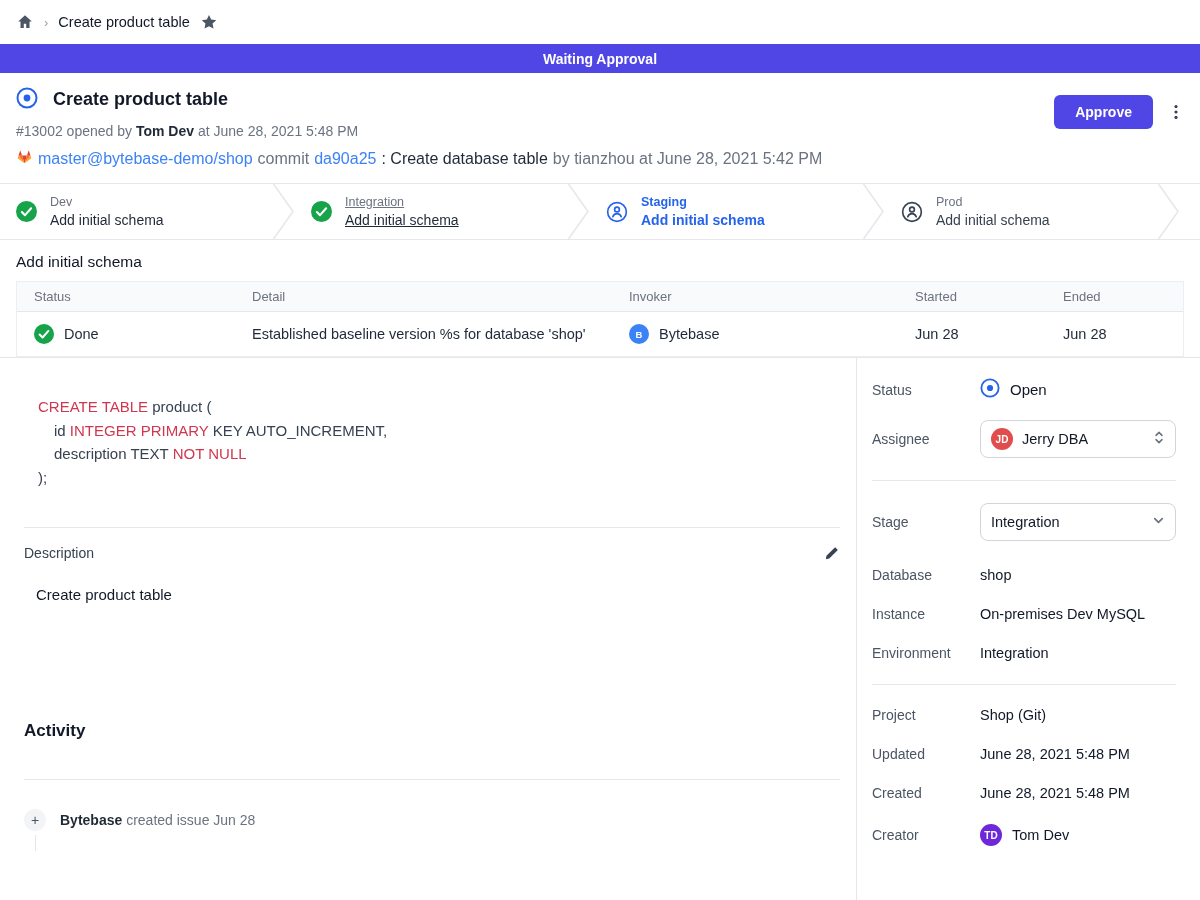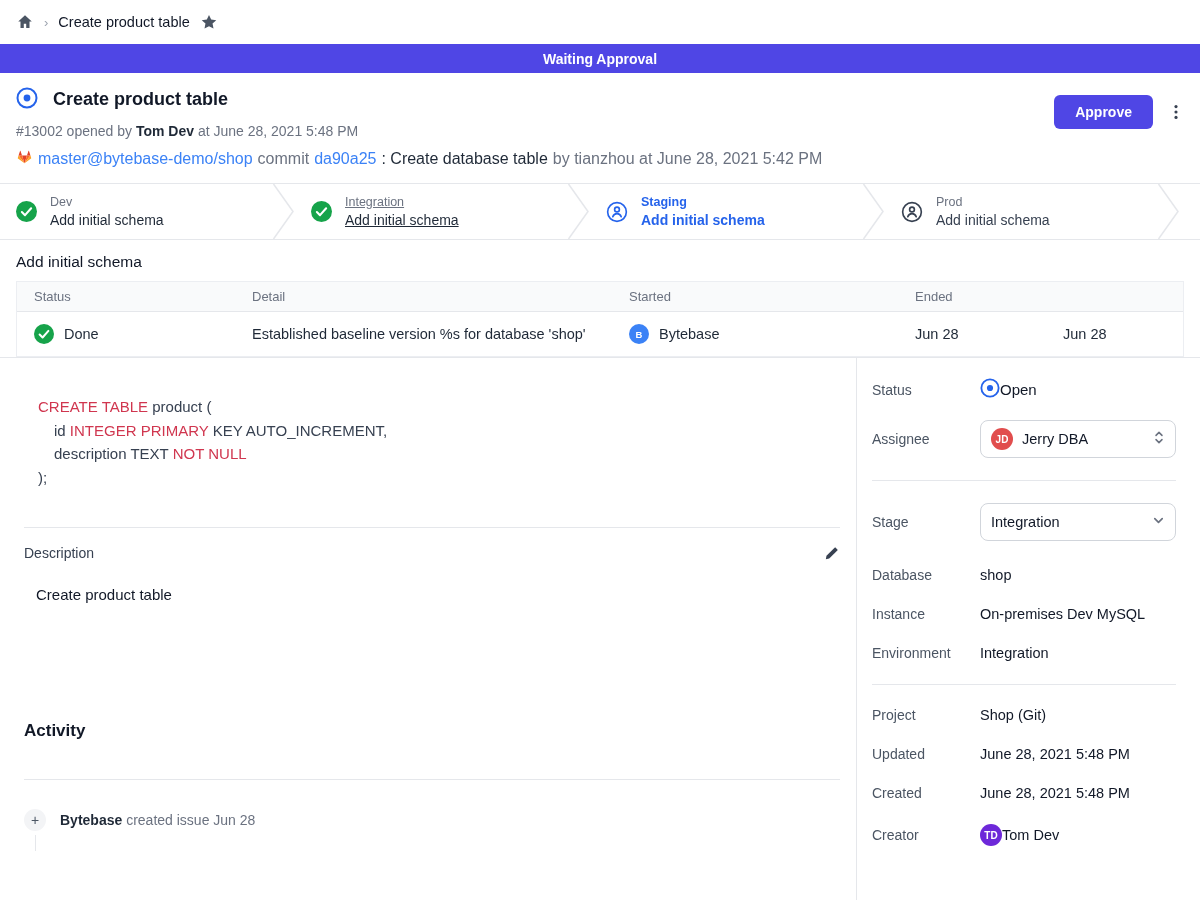--- a/index.html
+++ b/index.html
@@ -81,21 +81,21 @@
   .activity-item { display:flex; align-items:center; gap:14px; }
   .act-badge { width:22px; height:22px; border-radius:50%; background:#f3f4f6; color:#4b5563;
                display:flex; align-items:center; justify-content:center; font-size:14px; flex:0 0 auto; }
   .act-text { font-size:14px; color:#6b7280; }
   .act-text .actor { color:#1f2937; font-weight:700; }
   .timeline-connector { width:1px; height:16px; background:#e5e7eb; margin:4px 0 0 11px; }
 
   
   .side-row { display:grid; grid-template-columns:108px 1fr; align-items:center; margin-bottom:21px; }
   .side-label { font-size:14px; color:#4b5563; }
-  .side-value { font-size:14.5px; color:#111827; font-weight:500; display:flex; align-items:center; }
+  .side-value { font-size:14.5px; color:#111827; font-weight:500; display:flex; align-items:center; gap:10px; }
   .side-col .h-divider { margin:22px 0; }
   .select-box { width:196px; height:38px; border:1px solid #d1d5db; border-radius:8px; background:#fff;
                 display:flex; align-items:center; gap:9px; padding:16px 10px; cursor:pointer;
                 font-size:14.5px; color:#111827; }
   .select-box .grow { flex:1; }
   .fields .side-row { margin-bottom:23px;margin-top:21px; }
 </style>
 </head>
 <body>
 
@@ -221,20 +221,21 @@
         <path d="M1.5 0L21 27.5 1.5 55" fill="none" stroke="#e5e7eb" stroke-width="1.5"></path>
       </svg>
     </div>
 
   <div class="task-section">
     <h3 class="task-title">Add initial schema</h3>
     <div class="task-table">
       <div class="t-head">
           <div>Status</div>
           <div>Detail</div>
+          <div>Invoker</div>
           <div>Started</div>
           <div>Ended</div>
         </div>
       <div>
           <div class="t-row">
     <div>
               <svg viewBox="0 0 20 20" width="20" height="20">
                 <circle cx="10" cy="10" r="10" fill="#16a34a"></circle>
                 <path d="M5.6 10.5l3 3 5.8-6.6" fill="none" stroke="#fff" stroke-width="2" stroke-linecap="round" stroke-linejoin="round"></path>
               </svg>

